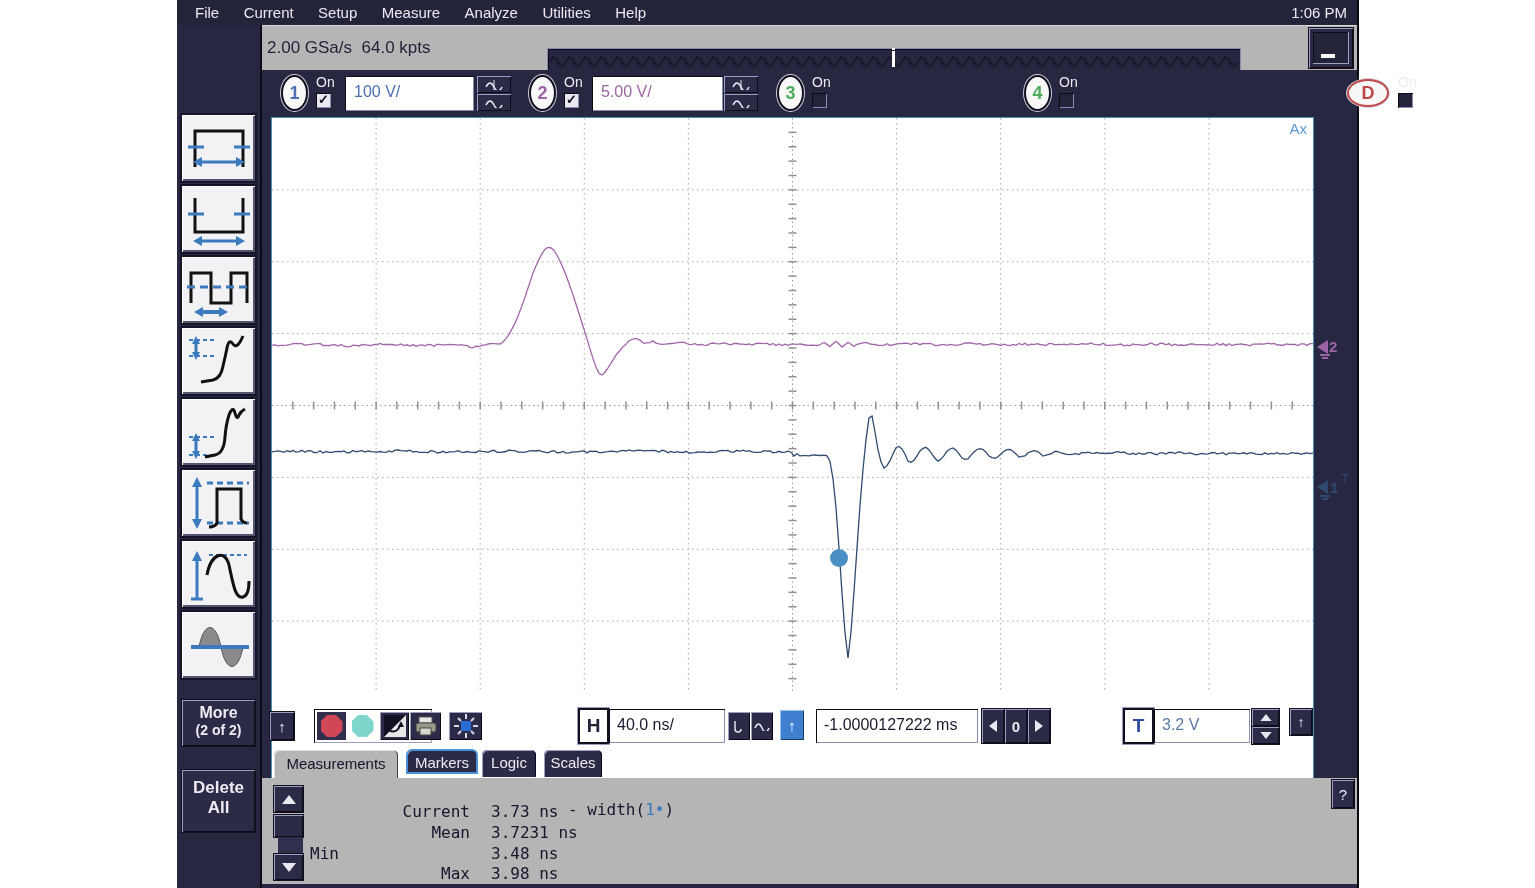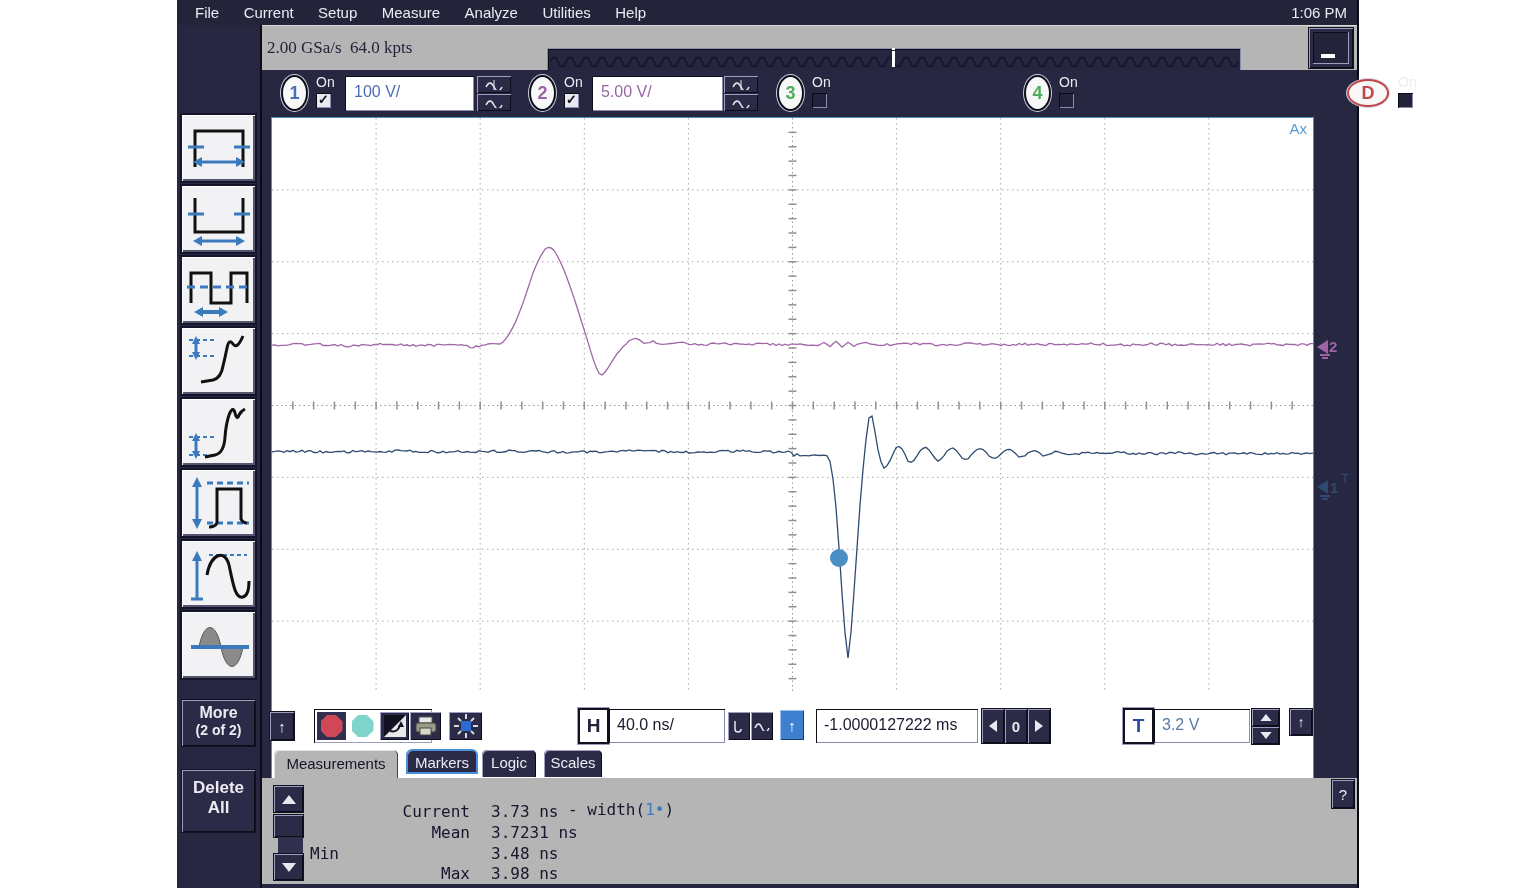--- a/index.html
+++ b/index.html
@@ -16,21 +16,21 @@
           display:flex; align-items:center; justify-content:center; font-weight:bold; font-size:18px;
           box-shadow:0 0 0 1px #cfcfe0; }
   .cb { width:15px; height:15px; background:#23233c; box-shadow: inset 1px 1px 0 #0b0b16, inset -1px -1px 0 #8b8bb0;
         font-size:13px; line-height:14px; text-align:center; color:#10101e; }
   .cb.checked { background:#e9e9ef; font-weight:bold; }
   .on-label { color:#eceaf2; font-size:14px; }
   .icon-btn { background:#f2f2f5; box-shadow: inset 1px 1px 0 #ffffff, inset -2px -2px 0 #55556f, 0 0 0 2px #14142a; }
   .tab { font-size:15px; text-align:center; border-radius:5px 5px 0 0; }
   .tab-inactive { background:#2b2b47; color:#eceaf2; box-shadow: inset 1px 1px 0 #9d9dc2, inset -1px 0 0 #0c0c18; }
   .tab-active { background:#b5b5b5; color:#14142a; box-shadow: inset 1px 1px 0 #e2e2e2, inset -1px 0 0 #3c3c55; }
-  .mono { font-family:Liberation Serif, serif; }
+  .mono { font-family:Liberation Sans, sans-serif; }
   .meas-line { position:absolute; height:21px; font-family:"DejaVu Sans Mono", monospace; font-size:16px; color:#16162c; white-space:pre; }
   .tri-l { width:0; height:0; border-top:6px solid transparent; border-bottom:6px solid transparent; border-right:8px solid #e8e8f0; }
   .tri-r { width:0; height:0; border-top:6px solid transparent; border-bottom:6px solid transparent; border-left:8px solid #e8e8f0; }
   .tri-u { width:0; height:0; border-left:7px solid transparent; border-right:7px solid transparent; border-bottom:9px solid #e8e8f0; }
   .tri-d { width:0; height:0; border-left:7px solid transparent; border-right:7px solid transparent; border-top:9px solid #e8e8f0; }
   .center { display:flex; align-items:center; justify-content:center; }
 </style>
 </head>
 <body>
 

